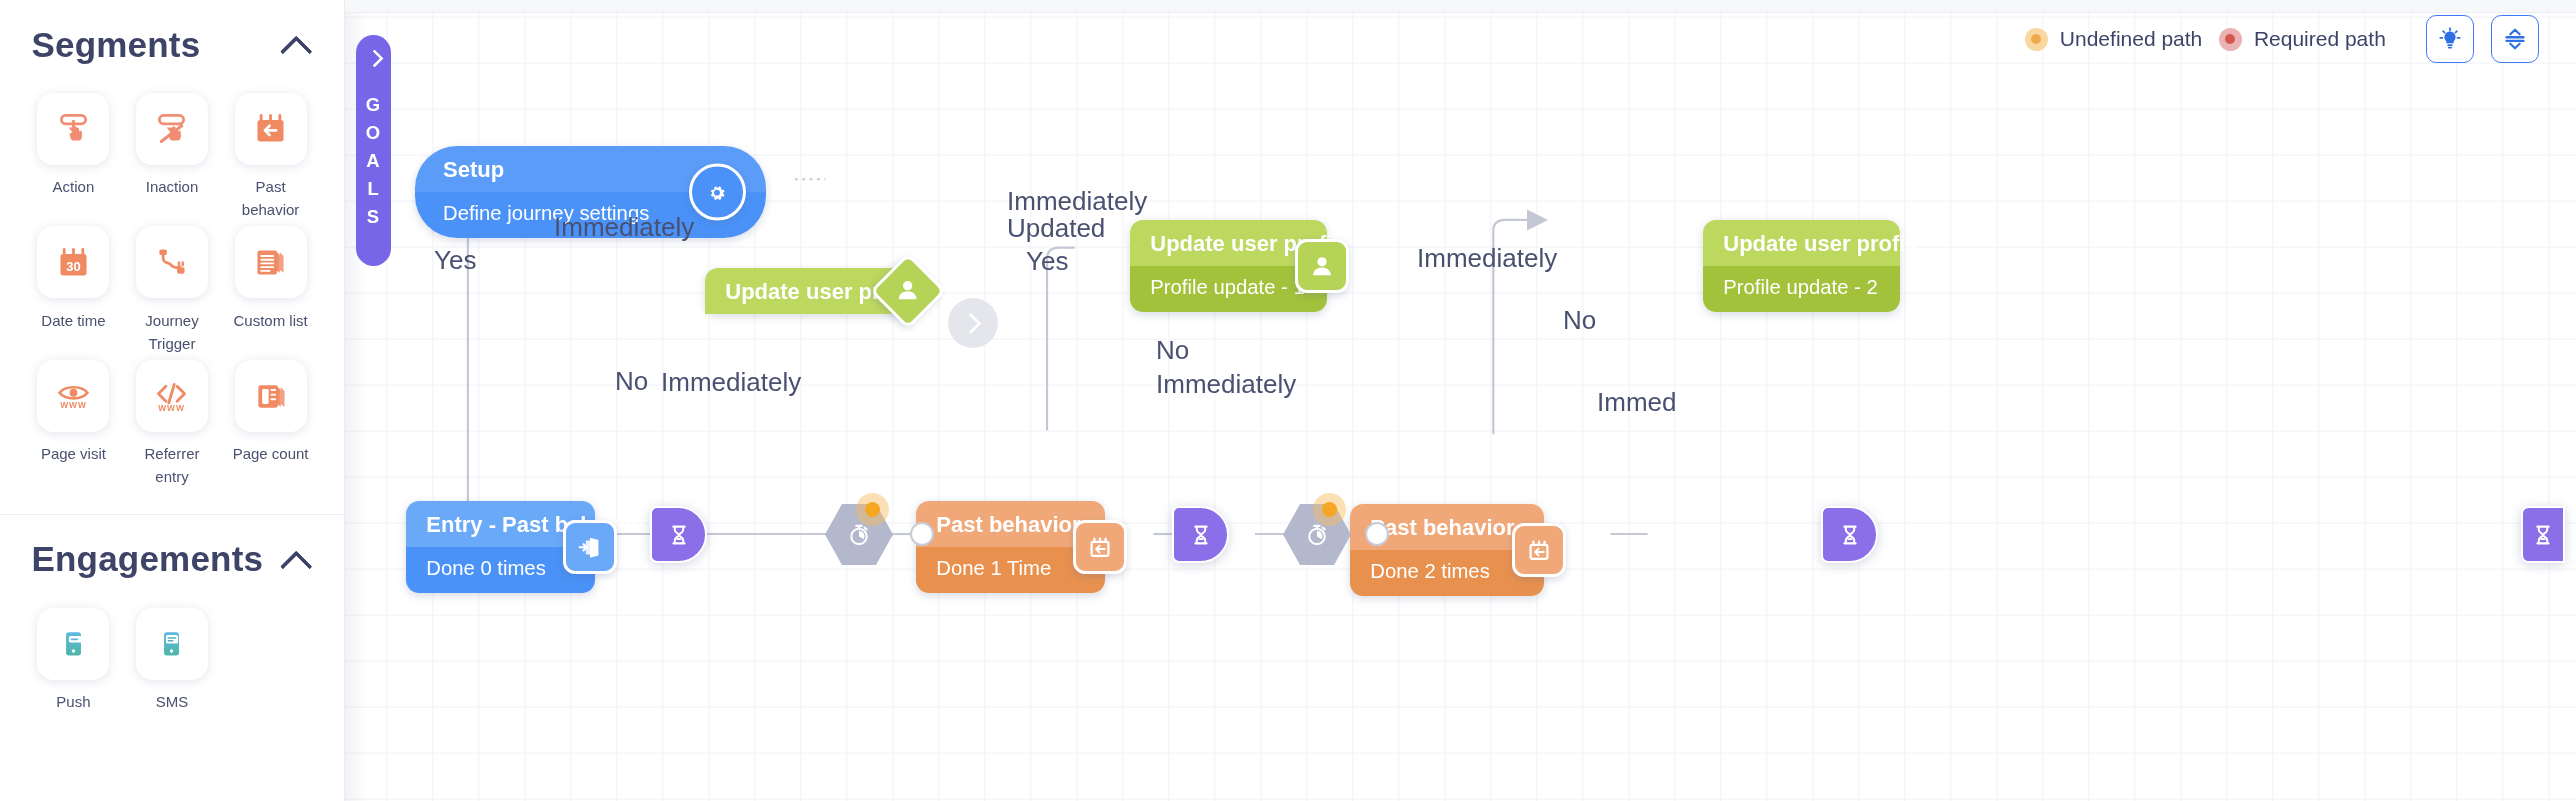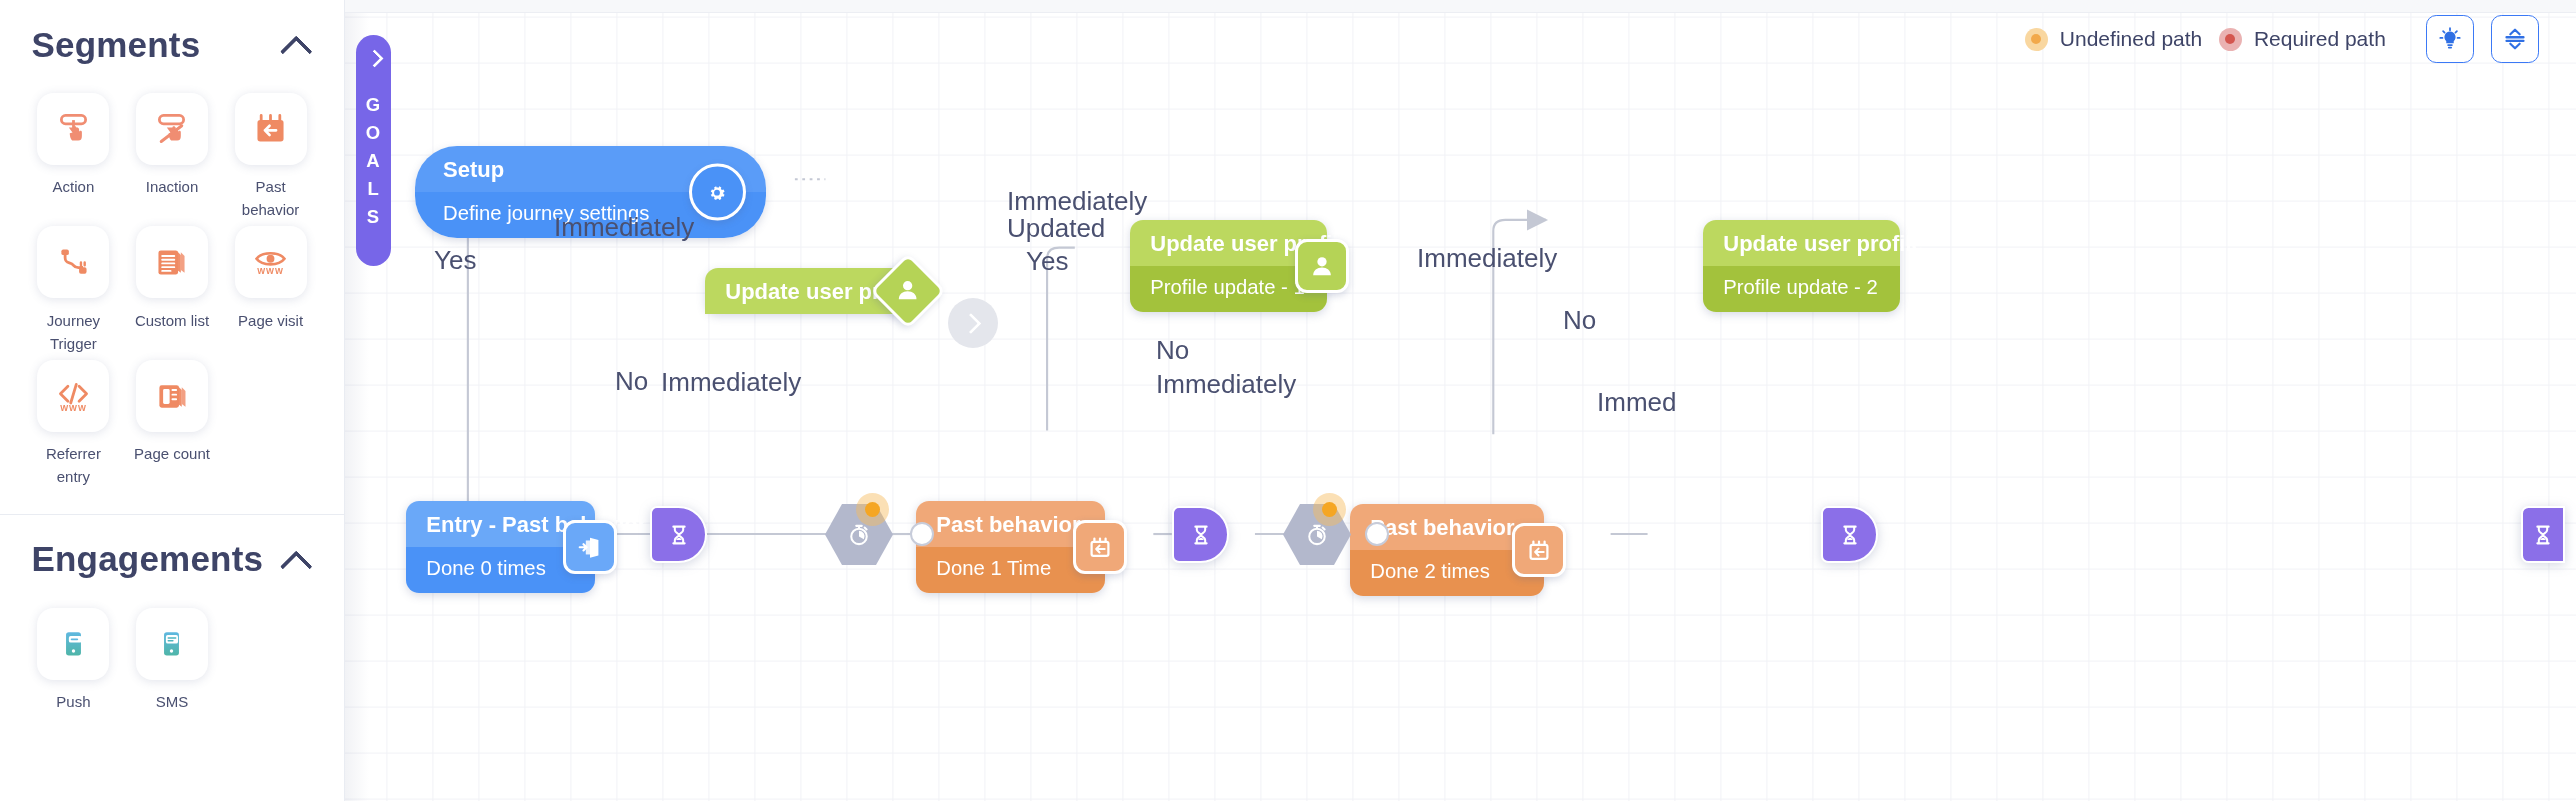--- a/index.html
+++ b/index.html
@@ -229,20 +229,30 @@
           <div class="tile-box">
             <svg width="41" height="41" viewBox="0 0 44 44">
               <path d="M12 8 v5 M22 8 v5 M32 8 v5" stroke="#ef8a63" stroke-width="3" stroke-linecap="round"></path>
               <rect x="8" y="13" width="28" height="23" rx="3" fill="#ef8a63"></rect>
               <path d="M28 24 H16 M21 19 l-5 5 5 5" stroke="#fff" stroke-width="2.8" fill="none" stroke-linecap="round" stroke-linejoin="round"></path>
             </svg>
           </div>
           <div class="tile-label">Past behavior</div>
         </div>
 
+        <div class="tile">
+          <div class="tile-box">
+            <svg width="41" height="41" viewBox="0 0 44 44">
+              <path d="M12 8 v5 M22 8 v5 M32 8 v5" stroke="#ef8a63" stroke-width="3" stroke-linecap="round"></path>
+              <rect x="8" y="13" width="28" height="23" rx="3" fill="#ef8a63"></rect>
+              <text x="22" y="31" font-size="14" font-weight="bold" fill="#fff" text-anchor="middle" font-family="Liberation Sans, sans-serif">30</text>
+            </svg>
+          </div>
+          <div class="tile-label">Date time</div>
+        </div>
 
         <div class="tile">
           <div class="tile-box">
             <svg width="41" height="41" viewBox="0 0 44 44">
               <path d="M13 11 v6 c0 7 6 4 9 8 c3 4 7 2 9 2" stroke="#ef8a63" stroke-width="3" fill="none" stroke-linecap="round"></path>
               <rect x="9" y="8" width="8" height="6" rx="2" fill="#ef8a63"></rect>
               <rect x="28" y="27" width="8" height="7" rx="2" fill="#ef8a63"></rect>
               <path d="M30 25 v-3 M34 25 v-3" stroke="#ef8a63" stroke-width="2.6" stroke-linecap="round"></path>
             </svg>
           </div>

